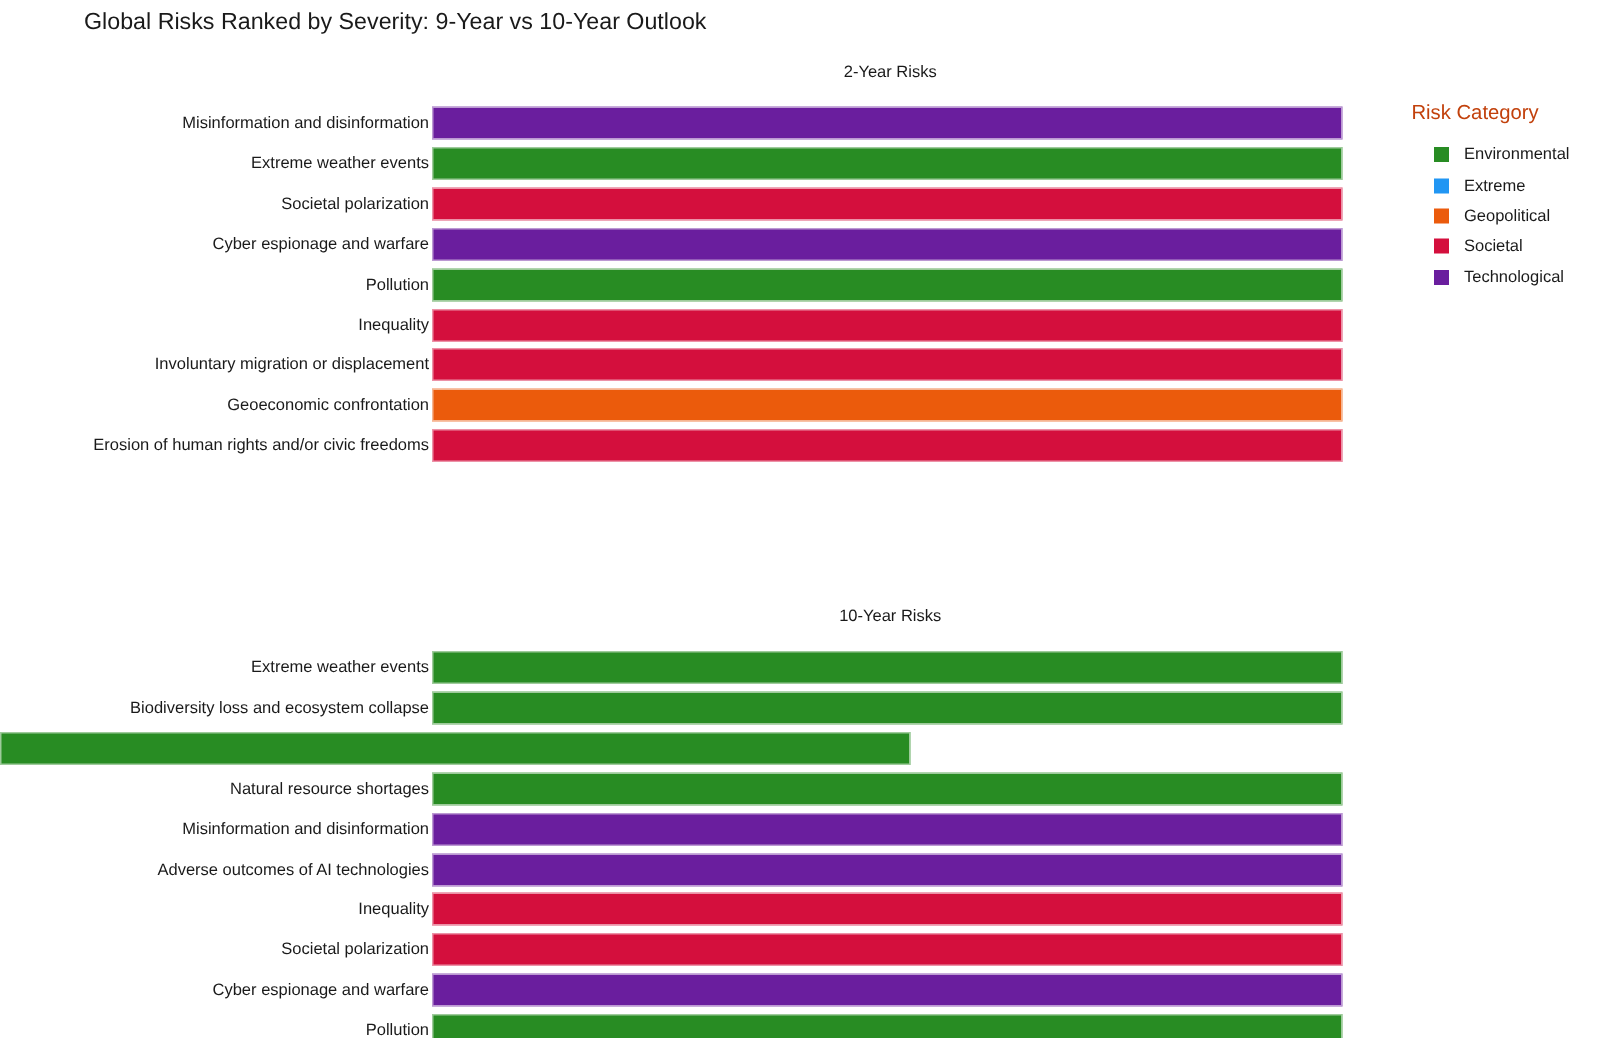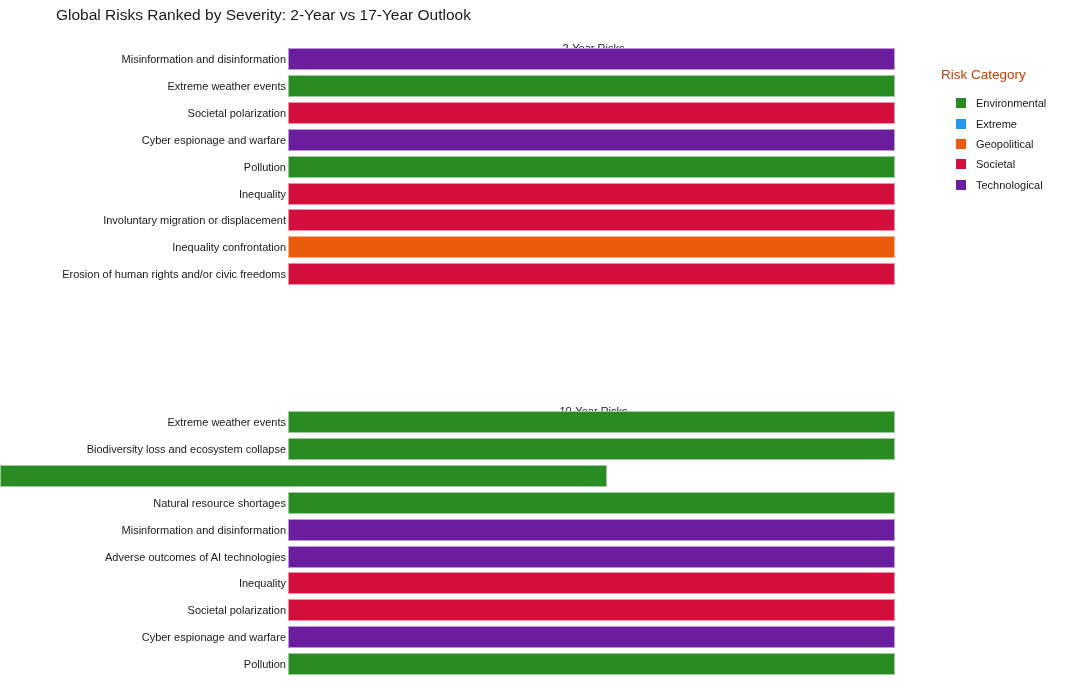--- a/index.html
+++ b/index.html
@@ -26,21 +26,21 @@
   .subtitle {
     position: absolute;
     left: 290px;
     top: 0;
     width: 607px;
     text-align: center;
     font-size: 11px;
     line-height: 13px;
     color: #1a1a1a;
   }
-  .rows { position: absolute; left: 0; top: 4px; width: 897px; }
+  .rows { position: absolute; left: 0; top: 27px; width: 897px; }
   .row {
     height: 26.85px;
     display: flex;
     align-items: center;
   }
   .row-label {
     width: 286px;
     padding-right: 2px;
     text-align: right;
     font-size: 11px;
@@ -77,21 +77,21 @@
     margin-right: 10px;
     flex: 0 0 auto;
   }
   .legend-label { font-size: 11px; color: #1a1a1a; white-space: nowrap; }
 </style>
 </head>
 <body>
 
 <div class="canvas">
 
-  <div class="main-title">Global Risks Ranked by Severity: 2-Year vs 17-Year Outlook</div>
+  <div class="main-title">Global Risks Ranked by Severity: 9-Year vs 10-Year Outlook</div>
 
   <section class="subchart" id="chart0">
     <div class="subtitle">2-Year Risks</div>
     <div class="rows">
         <div class="row">
           <div class="row-label">Misinformation and disinformation</div>
           <div class="bar" style="background: rgb(106, 30, 158);"></div>
         </div>
         <div class="row">
           <div class="row-label">Extreme weather events</div>
@@ -111,21 +111,21 @@
         </div>
         <div class="row">
           <div class="row-label">Inequality</div>
           <div class="bar" style="background: rgb(212, 15, 61);"></div>
         </div>
         <div class="row">
           <div class="row-label">Involuntary migration or displacement</div>
           <div class="bar" style="background: rgb(212, 15, 61);"></div>
         </div>
         <div class="row">
-          <div class="row-label">Inequality confrontation</div>
+          <div class="row-label">Geoeconomic confrontation</div>
           <div class="bar" style="background: rgb(235, 91, 12);"></div>
         </div>
         <div class="row">
           <div class="row-label">Erosion of human rights and/or civic freedoms</div>
           <div class="bar" style="background: rgb(212, 15, 61);"></div>
         </div>
       </div>
   </section>
 
   <section class="subchart" id="chart1">

